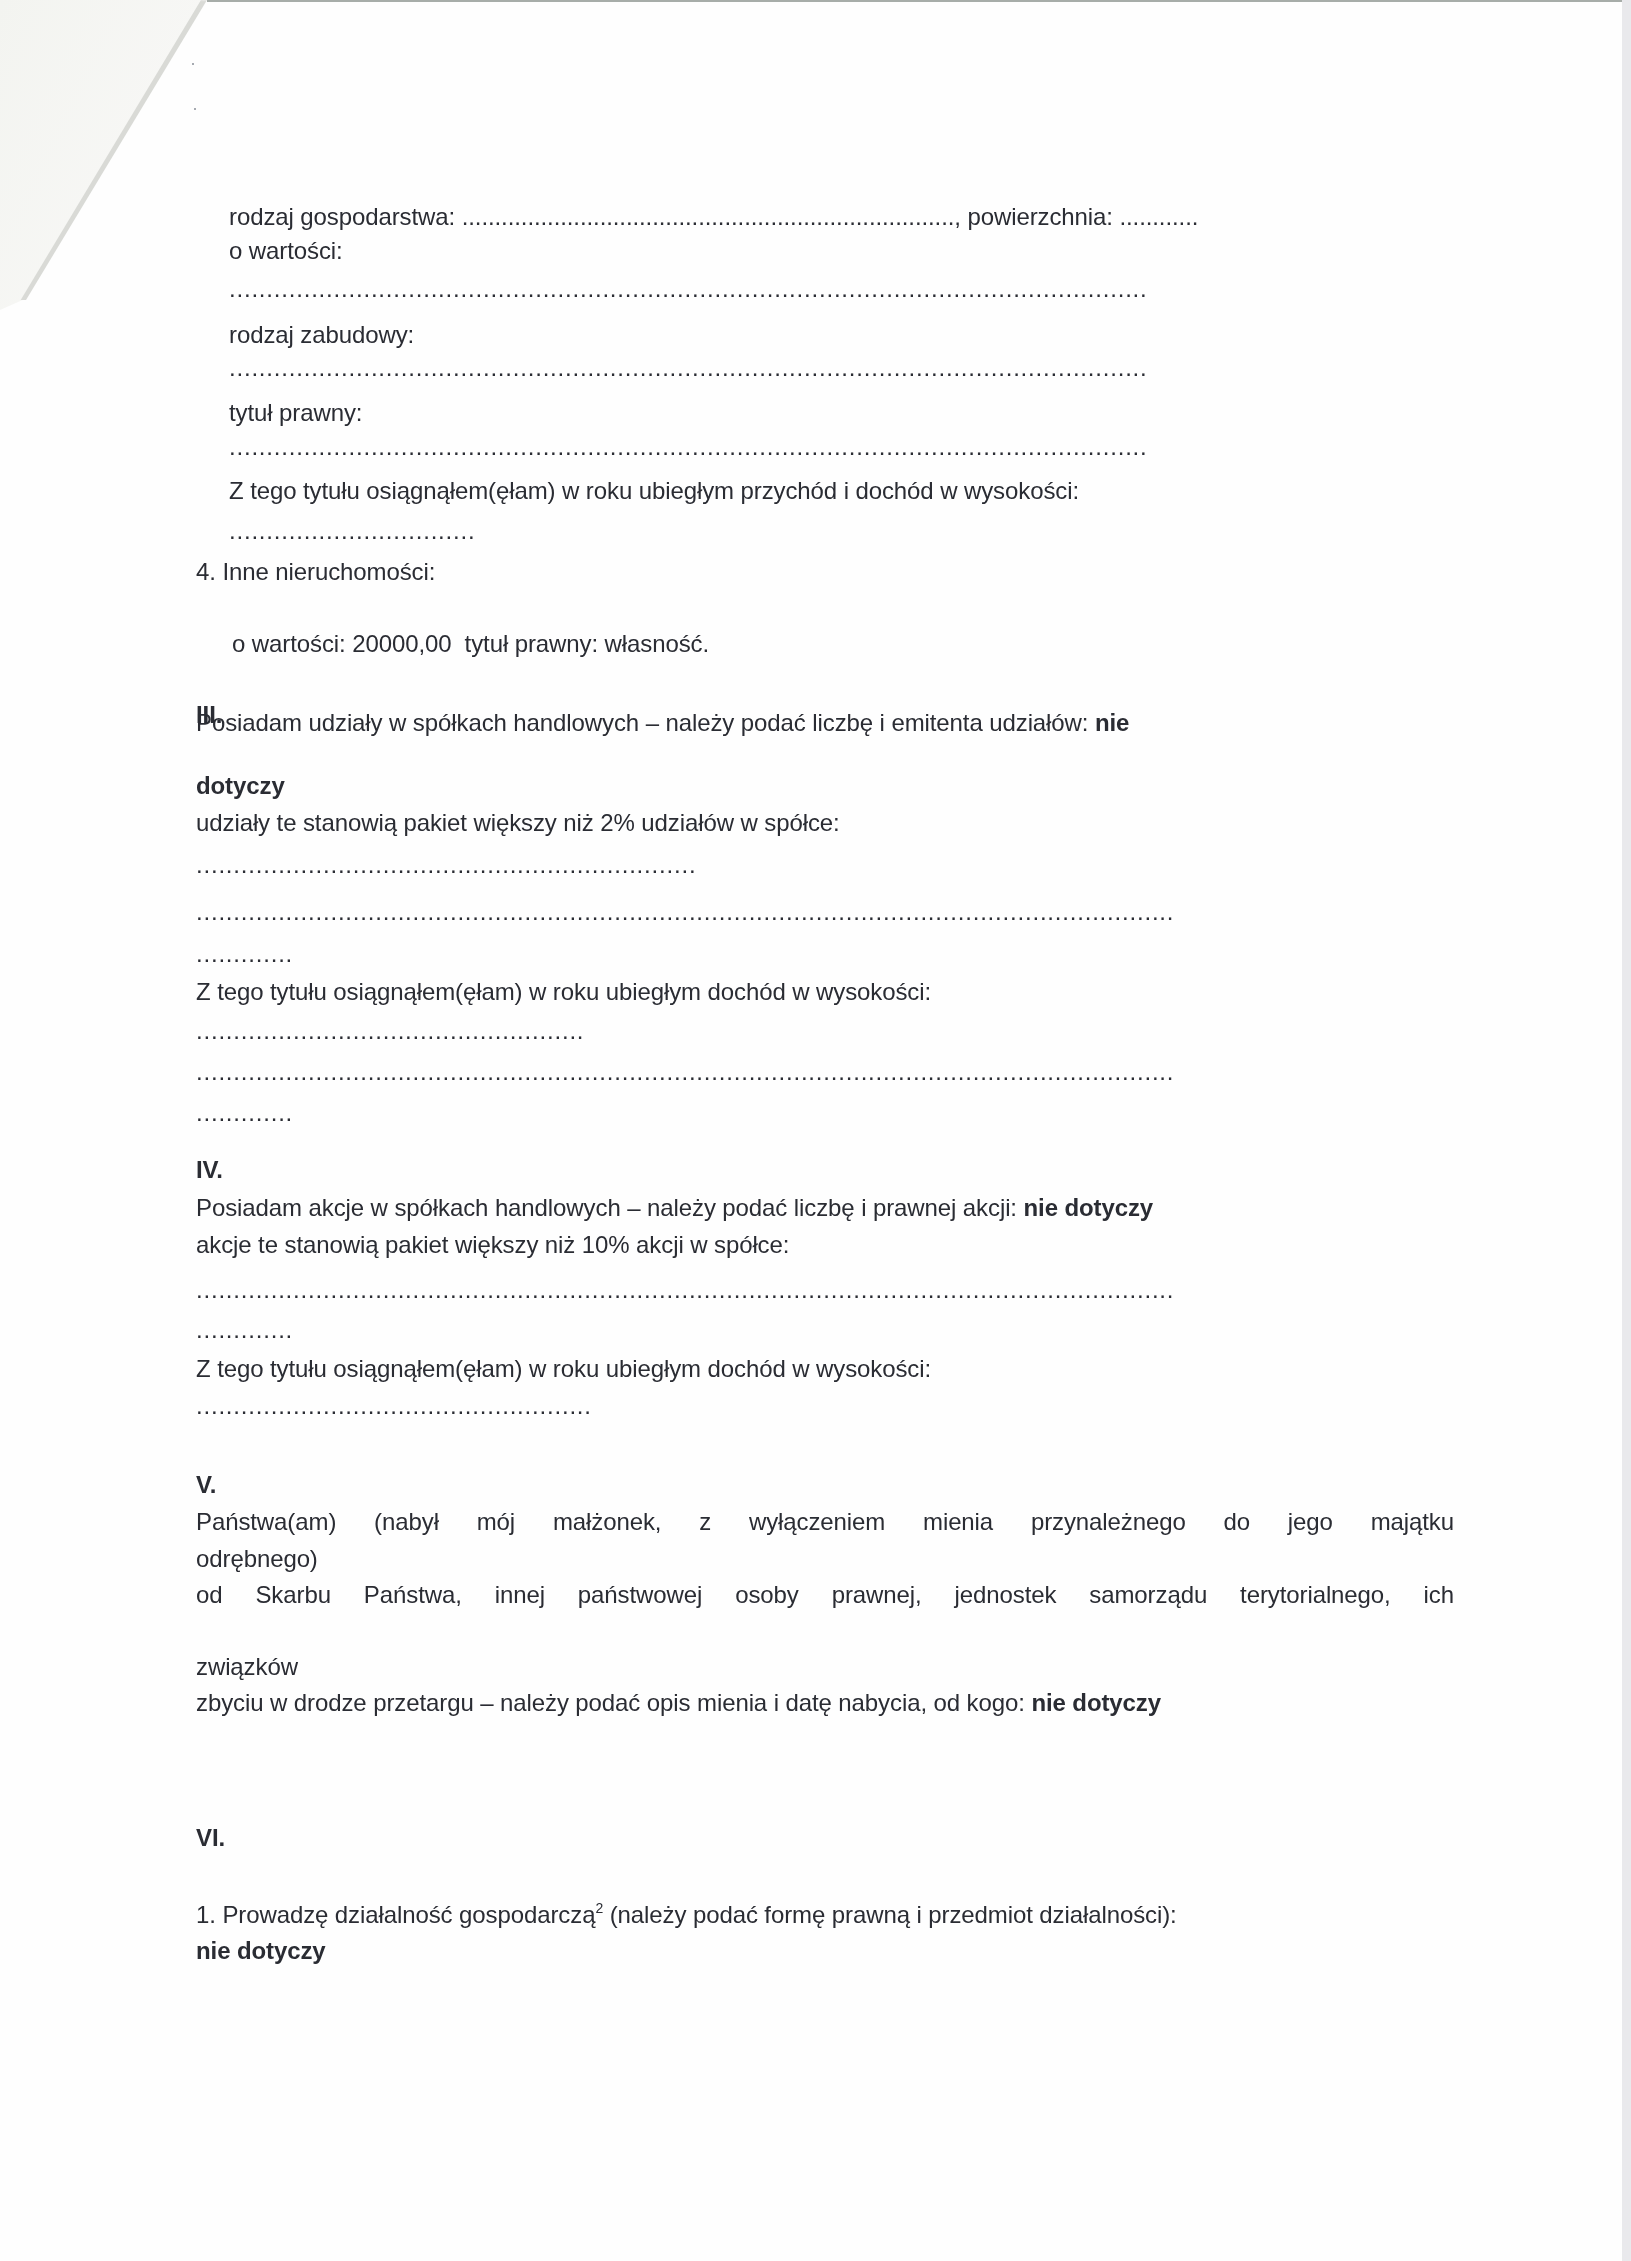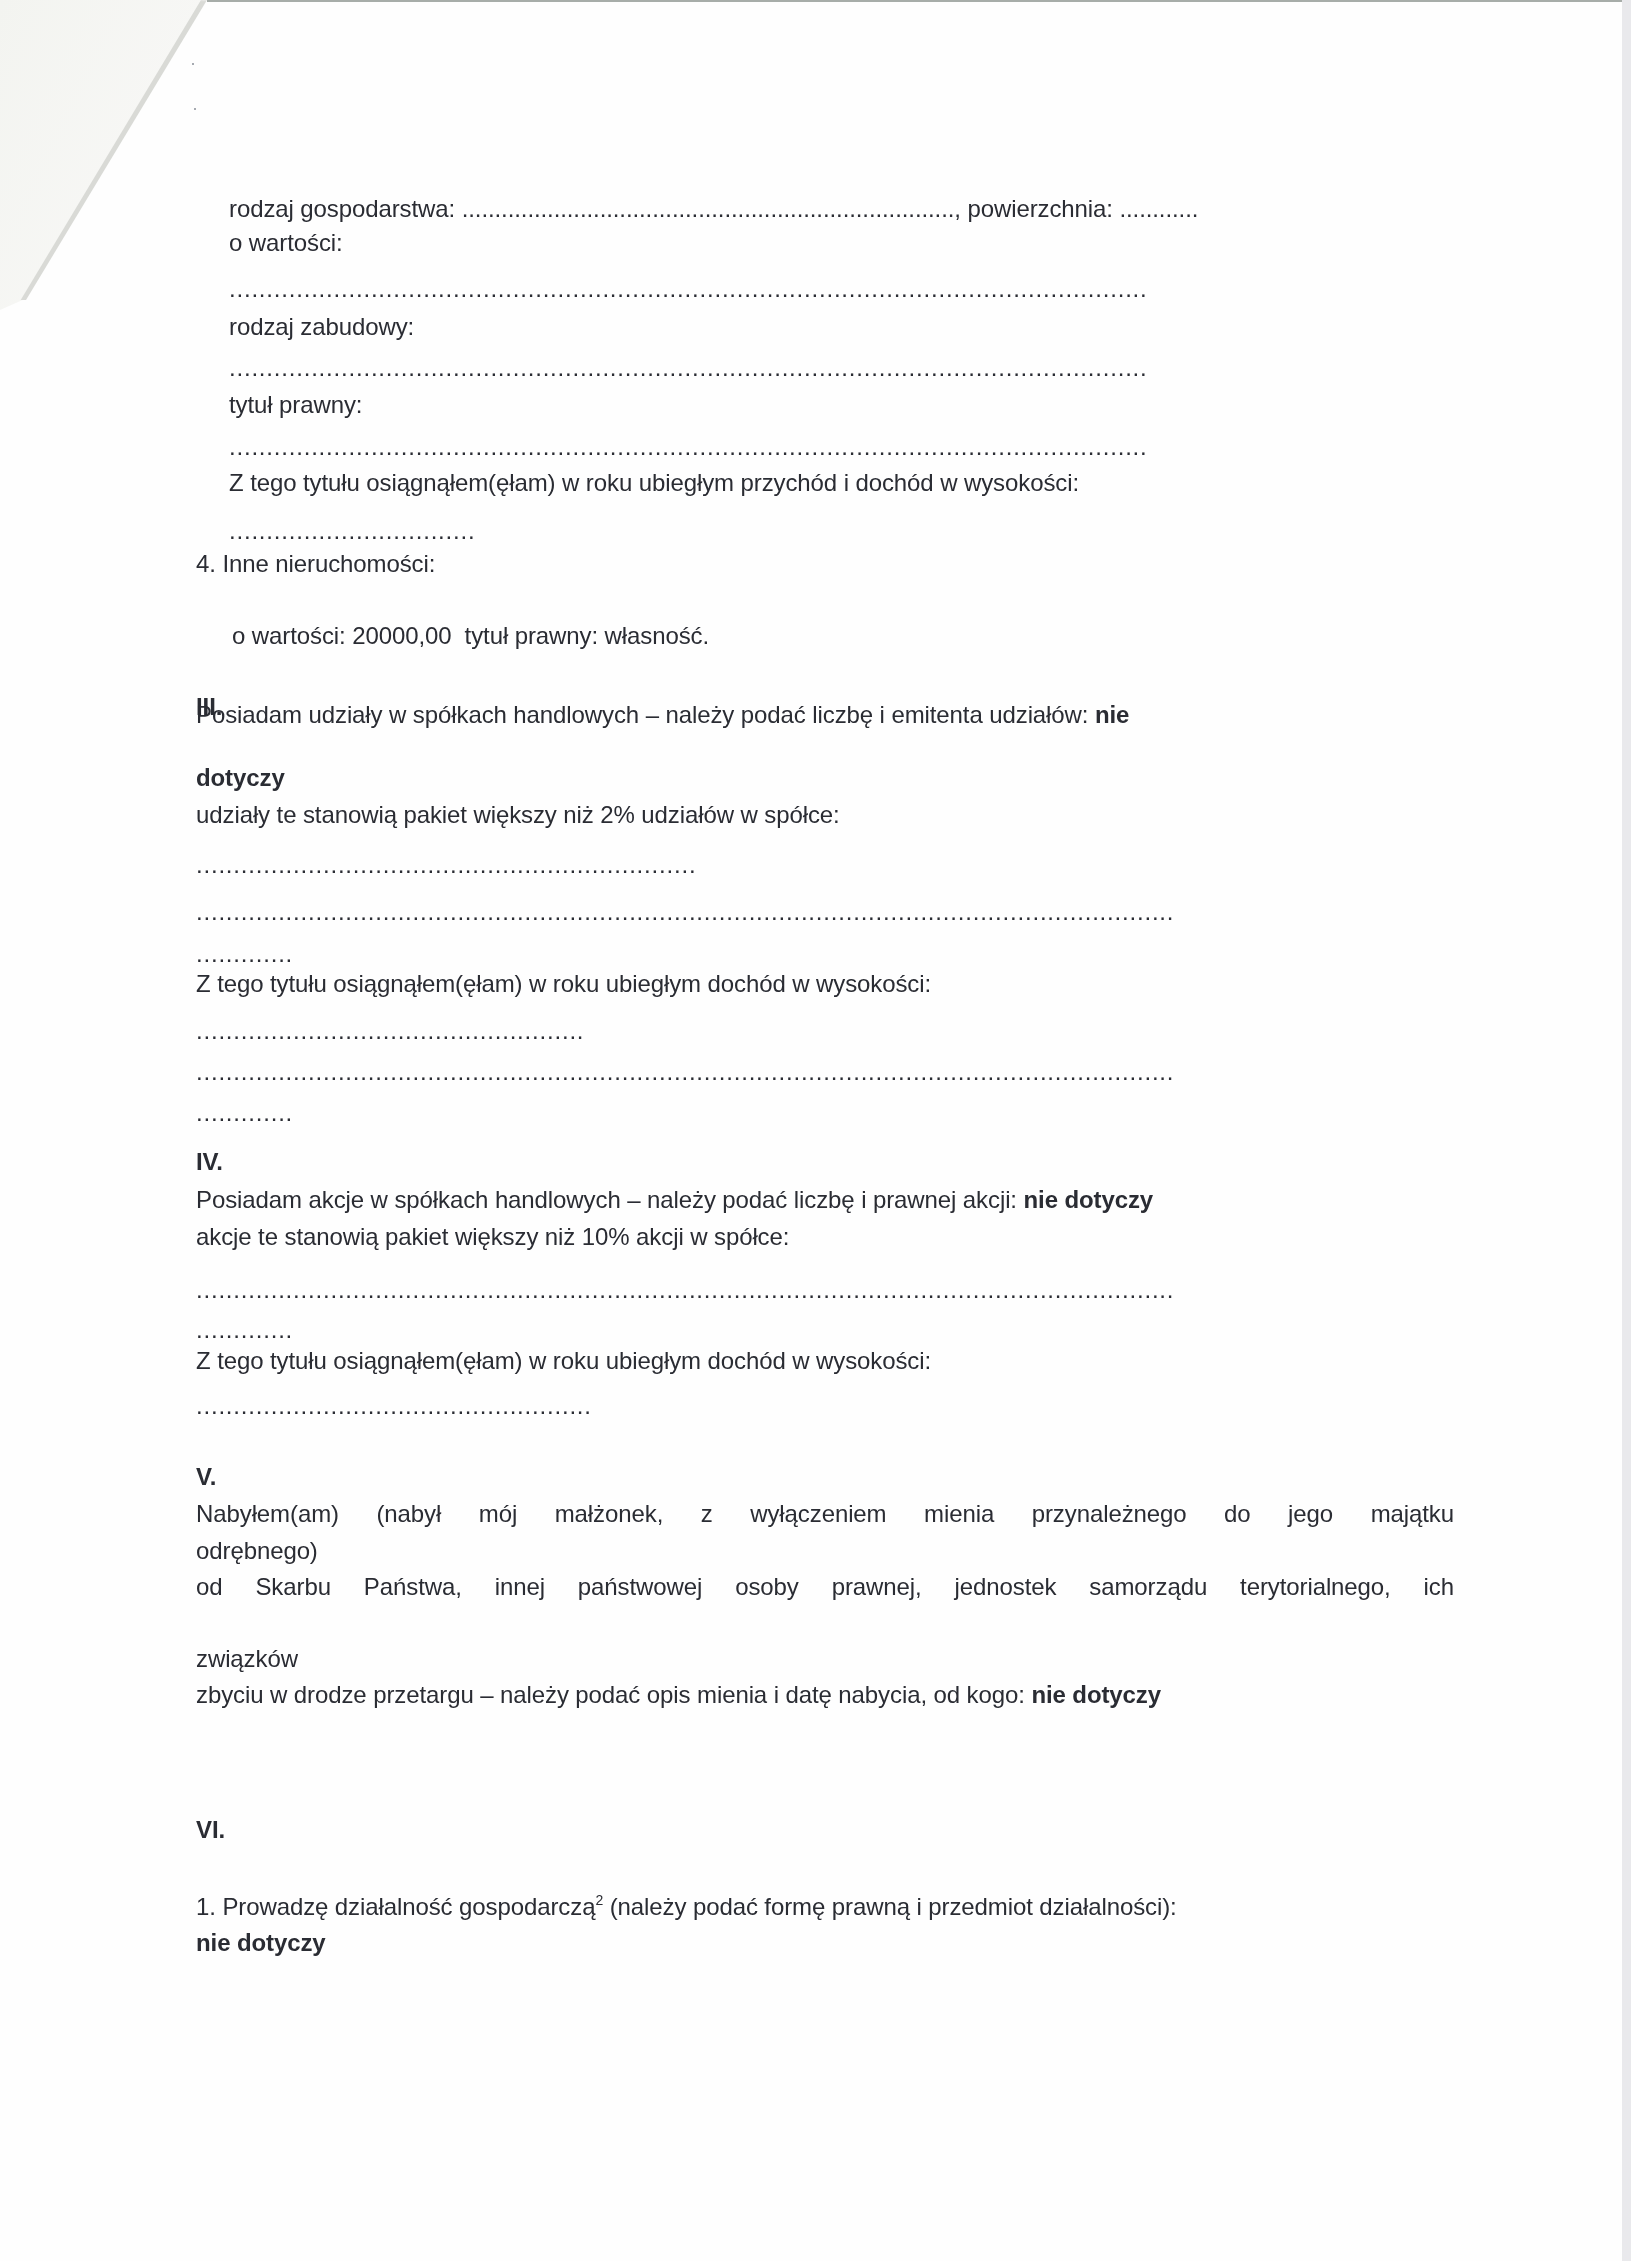--- a/index.html
+++ b/index.html
@@ -20,20 +20,21 @@
       clip-path: polygon(201px 0, 207px 0, 26px 300px, 20.7px 300px);
       background: #d9dad6; filter: blur(1.3px);
     }
     .right-strip { position: absolute; right: 0; top: 0; width: 9px; height: 2261px; background: #e9e9ec; }
     .top-strip { position: absolute; left: 207px; right: 9px; top: 0; height: 1.9px; background: #5e6a62; opacity: .55; }
     .speck { position: absolute; width: 1.9px; height: 1.9px; border-radius: 50%; background: #8a8f99; }
 
     .line {
       position: absolute; white-space: pre; font-size: 24px; line-height: 30px;
       letter-spacing: -0.1px;
+      margin-top: 8px;
     }
     .b { font-weight: bold; }
     .dots { position: absolute; height: 30px; overflow: hidden; white-space: nowrap; font-size: 24px; line-height: 30px; letter-spacing: 0.8px; }
     .justify { text-align: justify; text-align-last: justify; white-space: normal; }
     sup { font-size: 14px; line-height: 0; vertical-align: 9.7px; }
   </style>
 </head>
 <body>
 
 <div class="page">
@@ -71,21 +72,21 @@
 
   <div class="line b" style="left:196px;top:1147px">IV.</div>
   <div class="line" style="left:196px;top:1185px"><span>Posiadam akcje w spółkach handlowych – należy podać liczbę i prawnej akcji: </span><span class="b">nie dotyczy</span></div>
   <div class="line" style="left:196px;top:1222px">akcje te stanowią pakiet większy niż 10% akcji w spółce:</div>
   <div class="dots" style="left:196px;top:1275px;width:1252px">...................................................................................................................................</div>
   <div class="dots" style="left:196px;top:1315px;width:116px">.............</div>
   <div class="line" style="left:196px;top:1346px">Z tego tytułu osiągnąłem(ęłam) w roku ubiegłym dochód w wysokości:</div>
   <div class="dots" style="left:196px;top:1391px;width:429px">.....................................................</div>
 
   <div class="line b" style="left:196px;top:1462px">V.</div>
-  <div class="line justify" style="left:196px;top:1499px;width:1258px">Nabyłem(am) (nabył mój małżonek, z wyłączeniem mienia przynależnego do jego majątku</div>
+  <div class="line justify" style="left:196px;top:1499px;width:1258px">Państwa(am) (nabył mój małżonek, z wyłączeniem mienia przynależnego do jego majątku</div>
   <div class="line" style="left:196px;top:1536px">odrębnego)</div>
   <div class="line justify" style="left:196px;top:1572px;width:1258px">od Skarbu Państwa, innej państwowej osoby prawnej, jednostek samorządu terytorialnego, ich</div>
   <div class="line" style="left:196px;top:1644px">związków</div>
   <div class="line" style="left:196px;top:1680px"><span>zbyciu w drodze przetargu – należy podać opis mienia i datę nabycia, od kogo: </span><span class="b">nie dotyczy</span></div>
 
   <div class="line b" style="left:196px;top:1815px">VI.</div>
   <div class="line" style="left:196px;top:1892px"><span>1. Prowadzę działalność gospodarczą</span><sup>2</sup><span> (należy podać formę prawną i przedmiot działalności):</span></div>
   <div class="line b" style="left:196px;top:1928px">nie dotyczy</div>
 </div>
 

